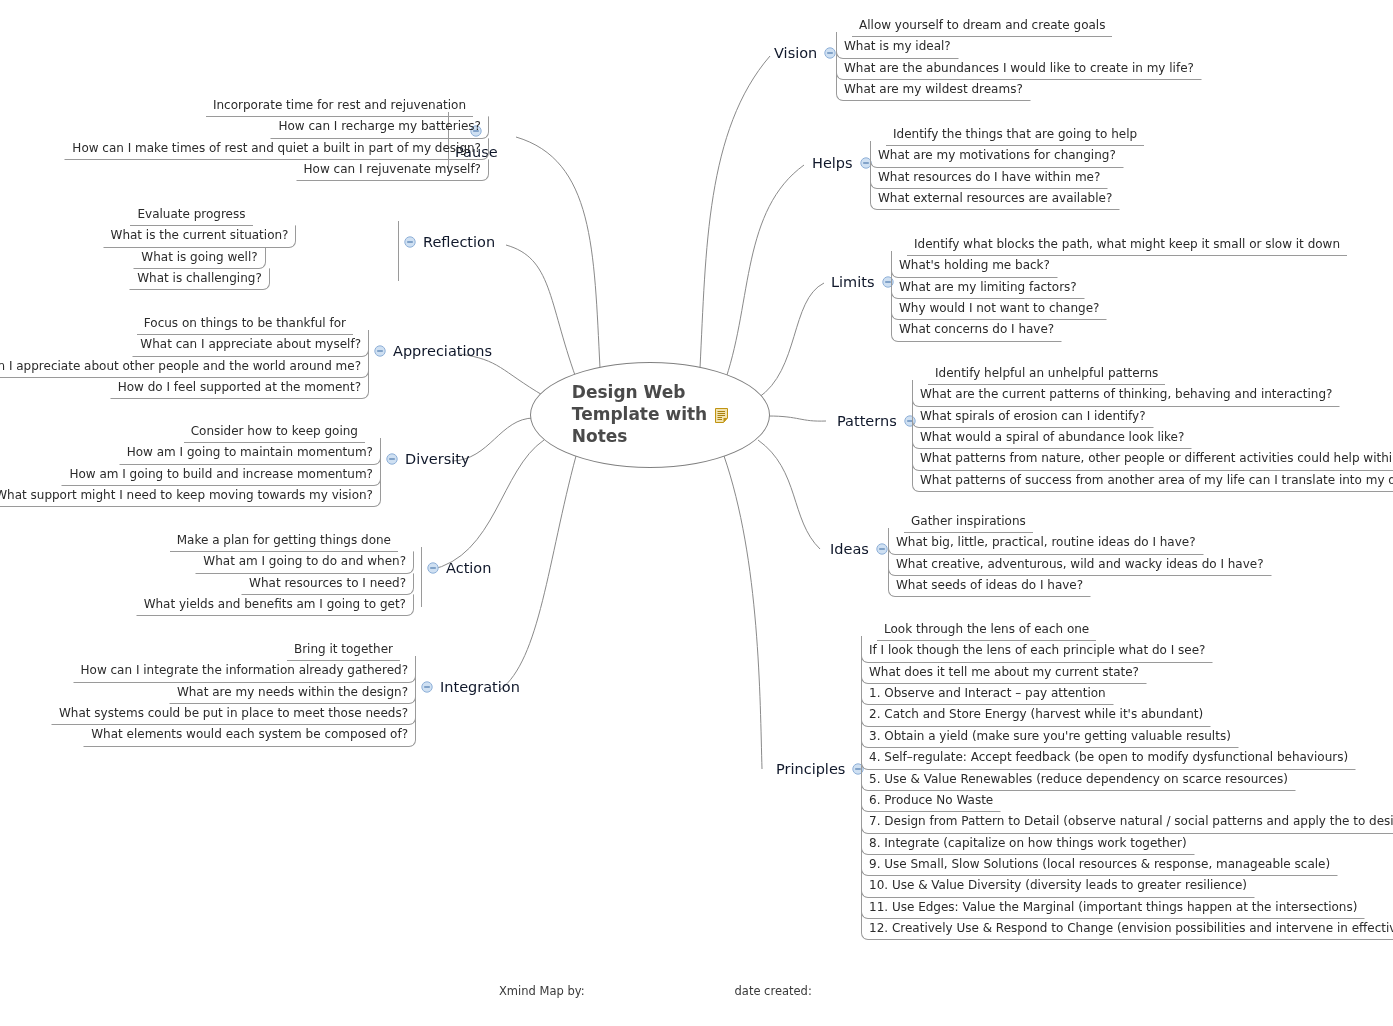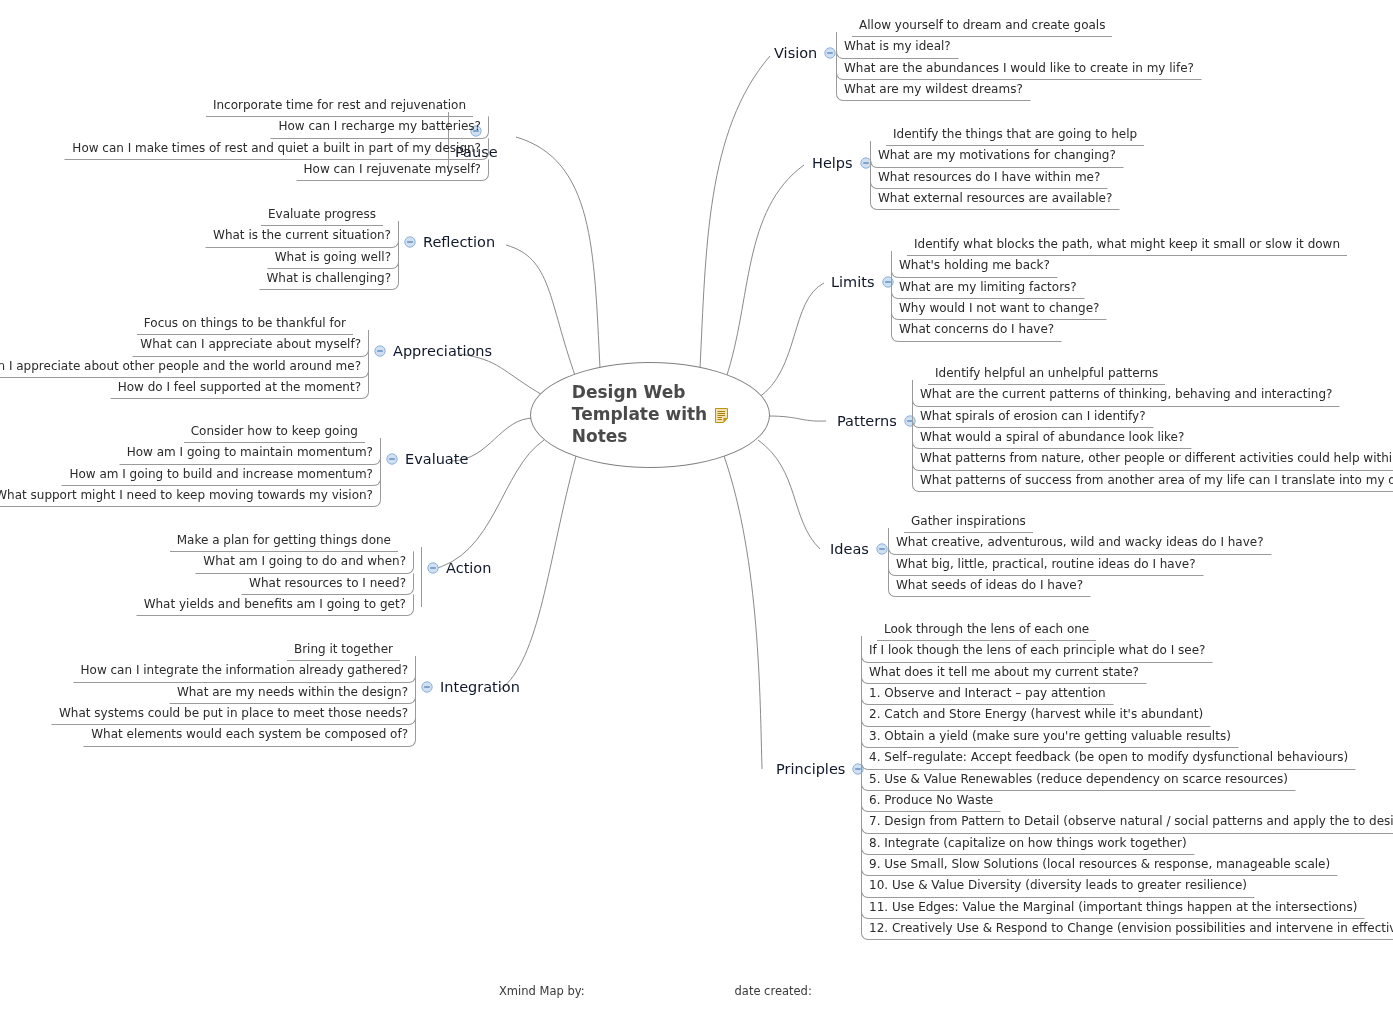--- a/index.html
+++ b/index.html
@@ -261,22 +261,22 @@
     <span class="collapse-icon">
       <svg width="12" height="12" viewBox="0 0 12 12" xmlns="http://www.w3.org/2000/svg">
         <circle cx="6" cy="6" r="5.2" fill="#cfe0f2" stroke="#8fb0d8" stroke-width="1"></circle>
         <line x1="3.2" y1="6" x2="8.8" y2="6" stroke="#4d79ad" stroke-width="1.2"></line>
       </svg>
     </span>
   </div>
   <div class="spine" style="left:888px; top:528px; height:60px;"></div>
   <div class="group right" style="left:888px; top:512px;">
     <div class="subtopic first">Gather inspirations</div>
+    <div class="subtopic">What big, little, practical, routine ideas do I have?</div>
     <div class="subtopic">What creative, adventurous, wild and wacky ideas do I have?</div>
-    <div class="subtopic">What big, little, practical, routine ideas do I have?</div>
     <div class="subtopic">What seeds of ideas do I have?</div>
   </div>
 
   <div class="branch-label" style="left:776px; top:761px;">
     <span class="btxt">Principles</span>
     <span class="collapse-icon">
       <svg width="12" height="12" viewBox="0 0 12 12" xmlns="http://www.w3.org/2000/svg">
         <circle cx="6" cy="6" r="5.2" fill="#cfe0f2" stroke="#8fb0d8" stroke-width="1"></circle>
         <line x1="3.2" y1="6" x2="8.8" y2="6" stroke="#4d79ad" stroke-width="1.2"></line>
       </svg>
@@ -321,21 +321,21 @@
   <div class="branch-label" style="left:404px; top:234px;">
     <span class="collapse-icon">
       <svg width="12" height="12" viewBox="0 0 12 12" xmlns="http://www.w3.org/2000/svg">
         <circle cx="6" cy="6" r="5.2" fill="#cfe0f2" stroke="#8fb0d8" stroke-width="1"></circle>
         <line x1="3.2" y1="6" x2="8.8" y2="6" stroke="#4d79ad" stroke-width="1.2"></line>
       </svg>
     </span>
     <span class="btxt">Reflection</span>
   </div>
   <div class="spine" style="left:398px; top:221px; height:60px;"></div>
-  <div class="group left" style="left:0px; top:205px; width:399px;">
+  <div class="group left" style="left:0px; top:205px; width:399px;align-items:center;">
     <div class="subtopic first">Evaluate progress</div>
     <div class="subtopic">What is the current situation?</div>
     <div class="subtopic">What is going well?</div>
     <div class="subtopic">What is challenging?</div>
   </div>
 
   <div class="branch-label" style="left:374px; top:343px;">
     <span class="collapse-icon">
       <svg width="12" height="12" viewBox="0 0 12 12" xmlns="http://www.w3.org/2000/svg">
         <circle cx="6" cy="6" r="5.2" fill="#cfe0f2" stroke="#8fb0d8" stroke-width="1"></circle>
@@ -352,21 +352,21 @@
     <div class="subtopic">How do I feel supported at the moment?</div>
   </div>
 
   <div class="branch-label" style="left:386px; top:451px;">
     <span class="collapse-icon">
       <svg width="12" height="12" viewBox="0 0 12 12" xmlns="http://www.w3.org/2000/svg">
         <circle cx="6" cy="6" r="5.2" fill="#cfe0f2" stroke="#8fb0d8" stroke-width="1"></circle>
         <line x1="3.2" y1="6" x2="8.8" y2="6" stroke="#4d79ad" stroke-width="1.2"></line>
       </svg>
     </span>
-    <span class="btxt">Evaluate</span>
+    <span class="btxt">Diversity</span>
   </div>
   <div class="spine" style="left:380px; top:438px; height:60px;"></div>
   <div class="group left" style="left:0px; top:422px; width:381px;">
     <div class="subtopic first">Consider how to keep going</div>
     <div class="subtopic">How am I going to maintain momentum?</div>
     <div class="subtopic">How am I going to build and increase momentum?</div>
     <div class="subtopic">What support might I need to keep moving towards my vision?</div>
   </div>
 
   <div class="branch-label" style="left:427px; top:560px;">

